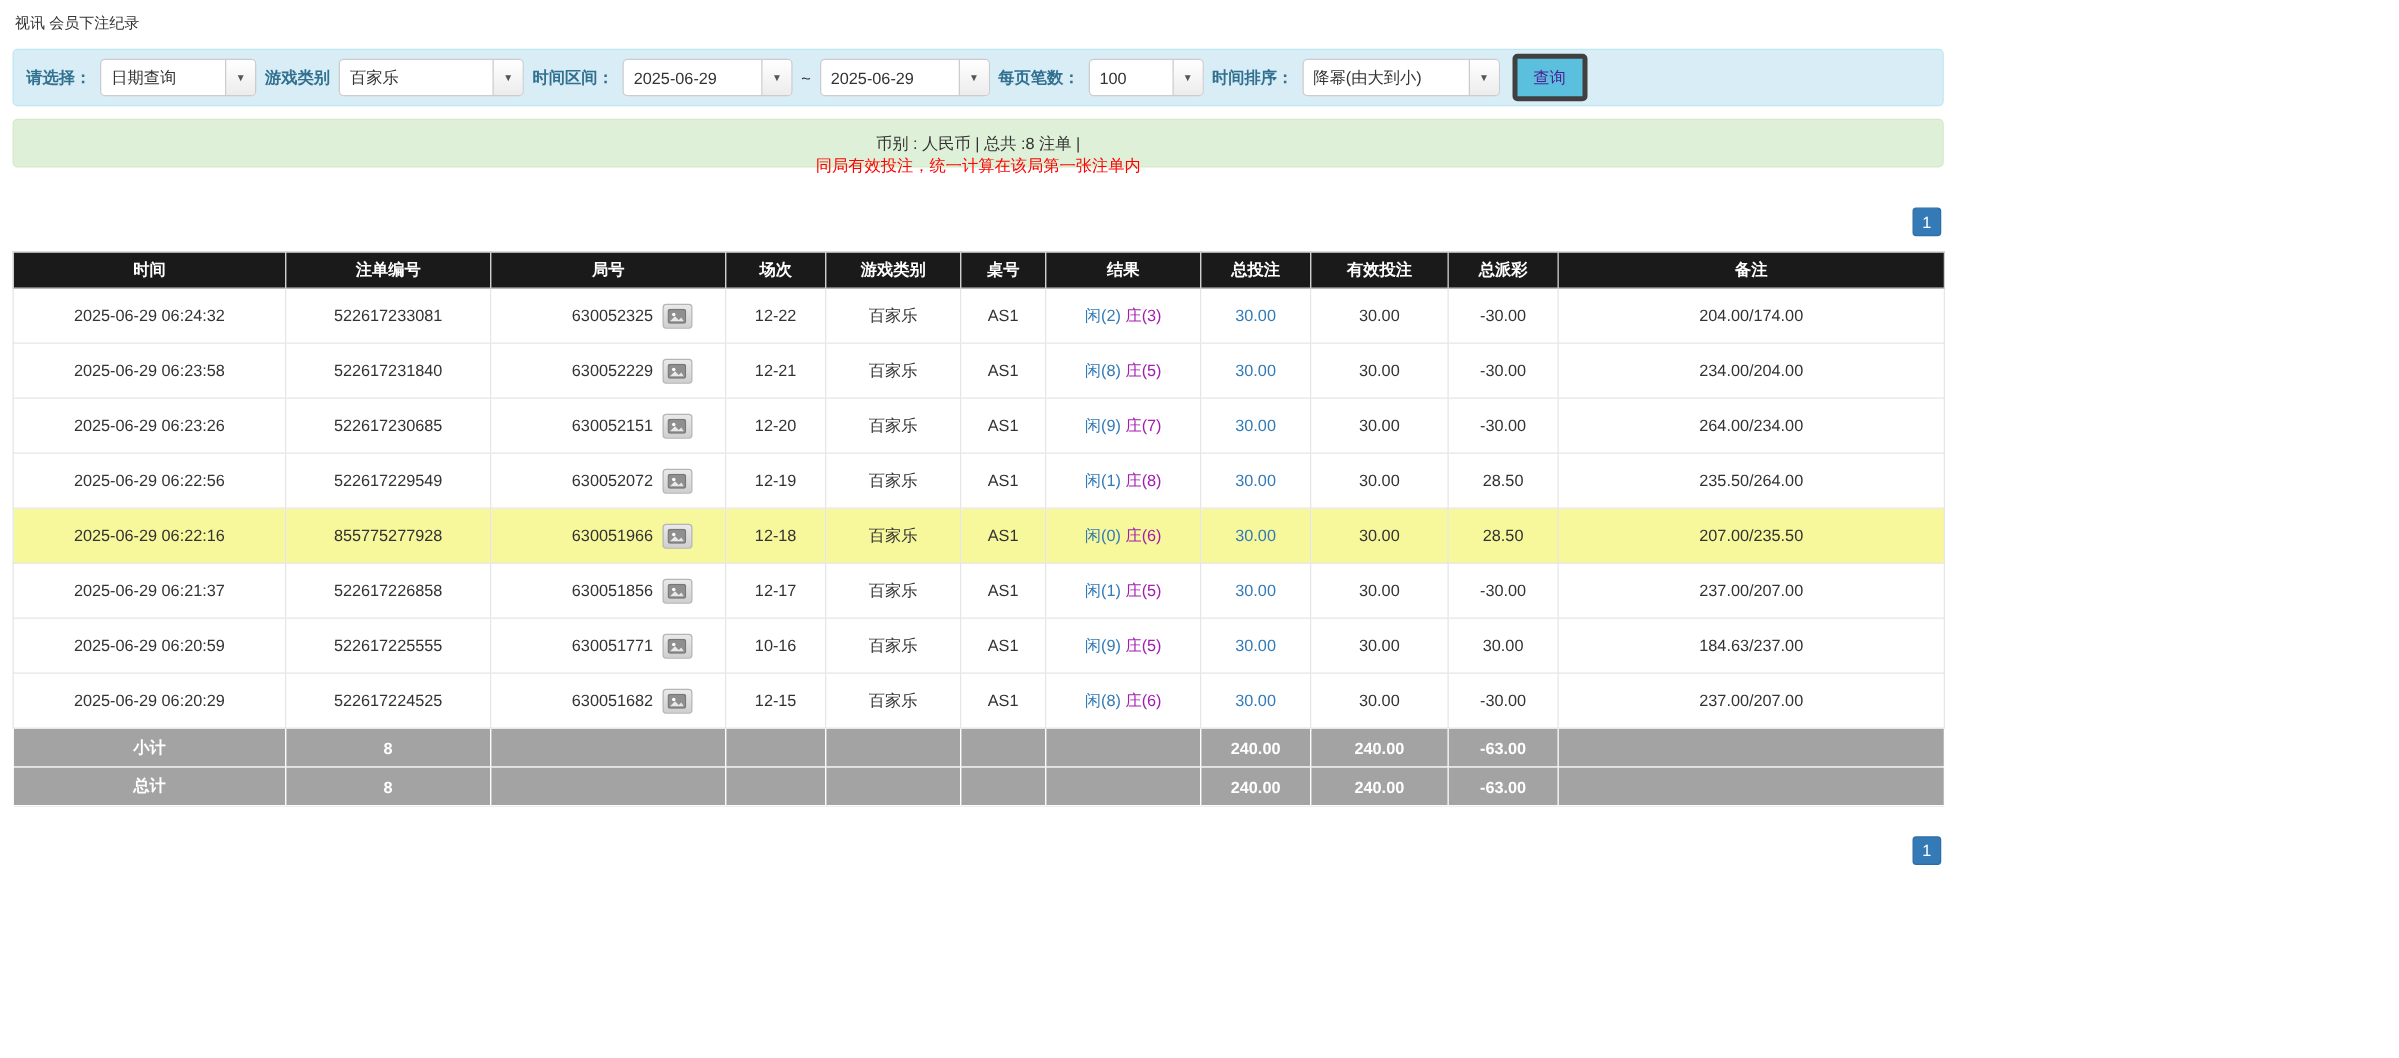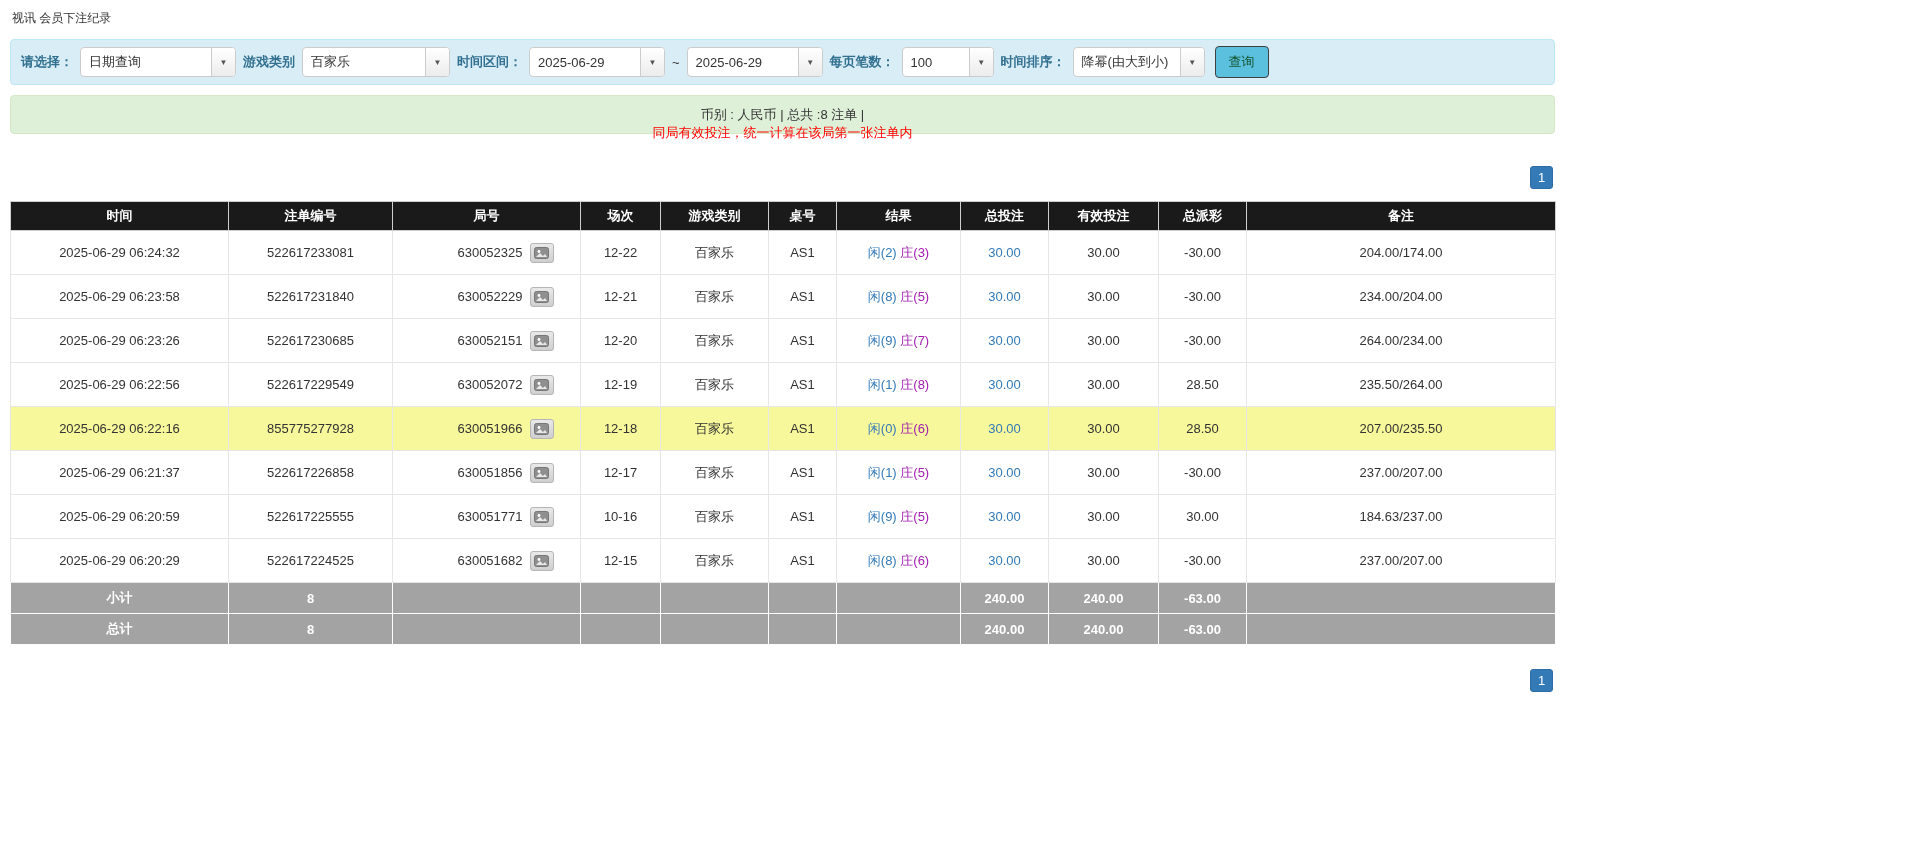--- a/index.html
+++ b/index.html
@@ -57,27 +57,27 @@
     width: 24px;
     align-self: stretch;
     border-left: 1px solid #ccc;
     background: linear-gradient(#ffffff, #ececec);
     display: flex;
     align-items: center;
     justify-content: center;
     font-size: 8px;
     color: #555;
   }
-  .w128 { width: 156px; } .w148 { width: 148px; } .w130 { width: 136px; }
-  .w92  { width: 92px; }  .w158 { width: 132px; }
+  .w128 { width: 125px; } .w148 { width: 148px; } .w130 { width: 136px; }
+  .w92  { width: 92px; }  .w158 { width: 158px; }
   .tilde { color: #333; font-size: 13px; }
   .btn-query {
     background: #5bc0de;
-    border: 1px solid #404040;
-    color: #14532d;
+    border: 4px solid #404040;
+    color: #4c1d95;
     font-size: 13px;
     padding: 6px 13px;
     border-radius: 4px;
     cursor: pointer;
     margin-left: 3px;
     font-family: inherit;
   }
 
   
   .summary-bar {

